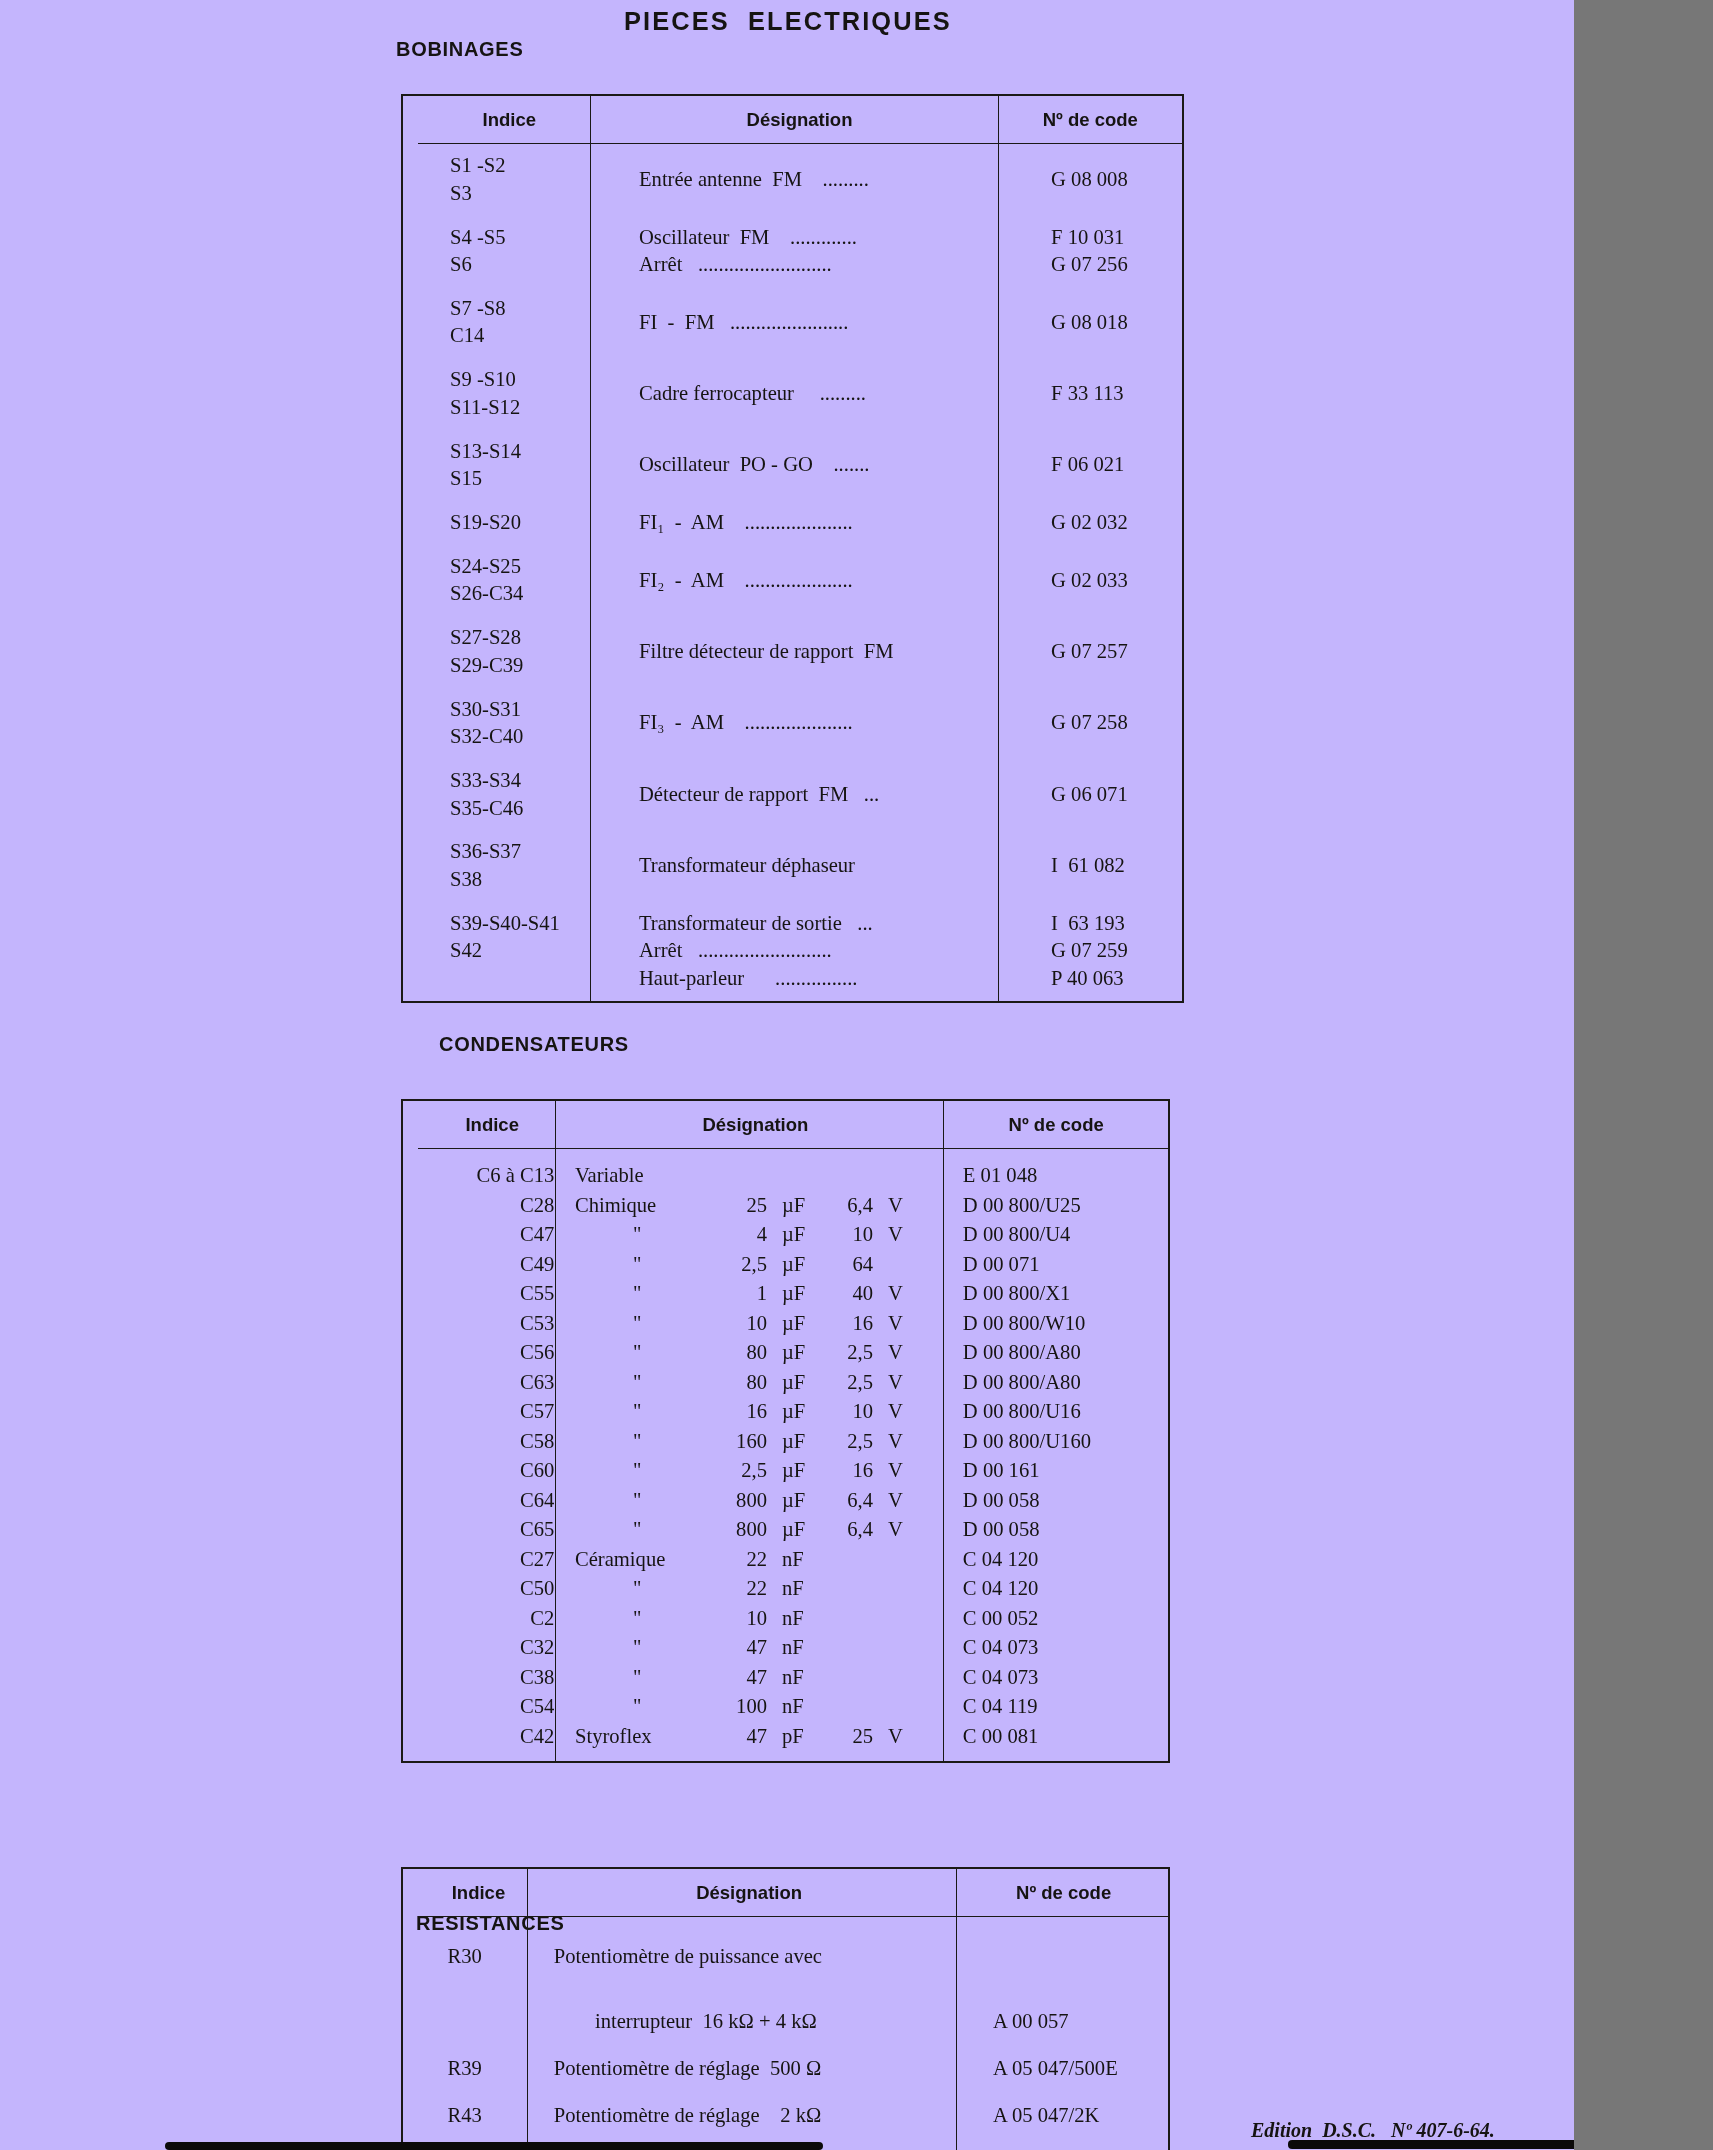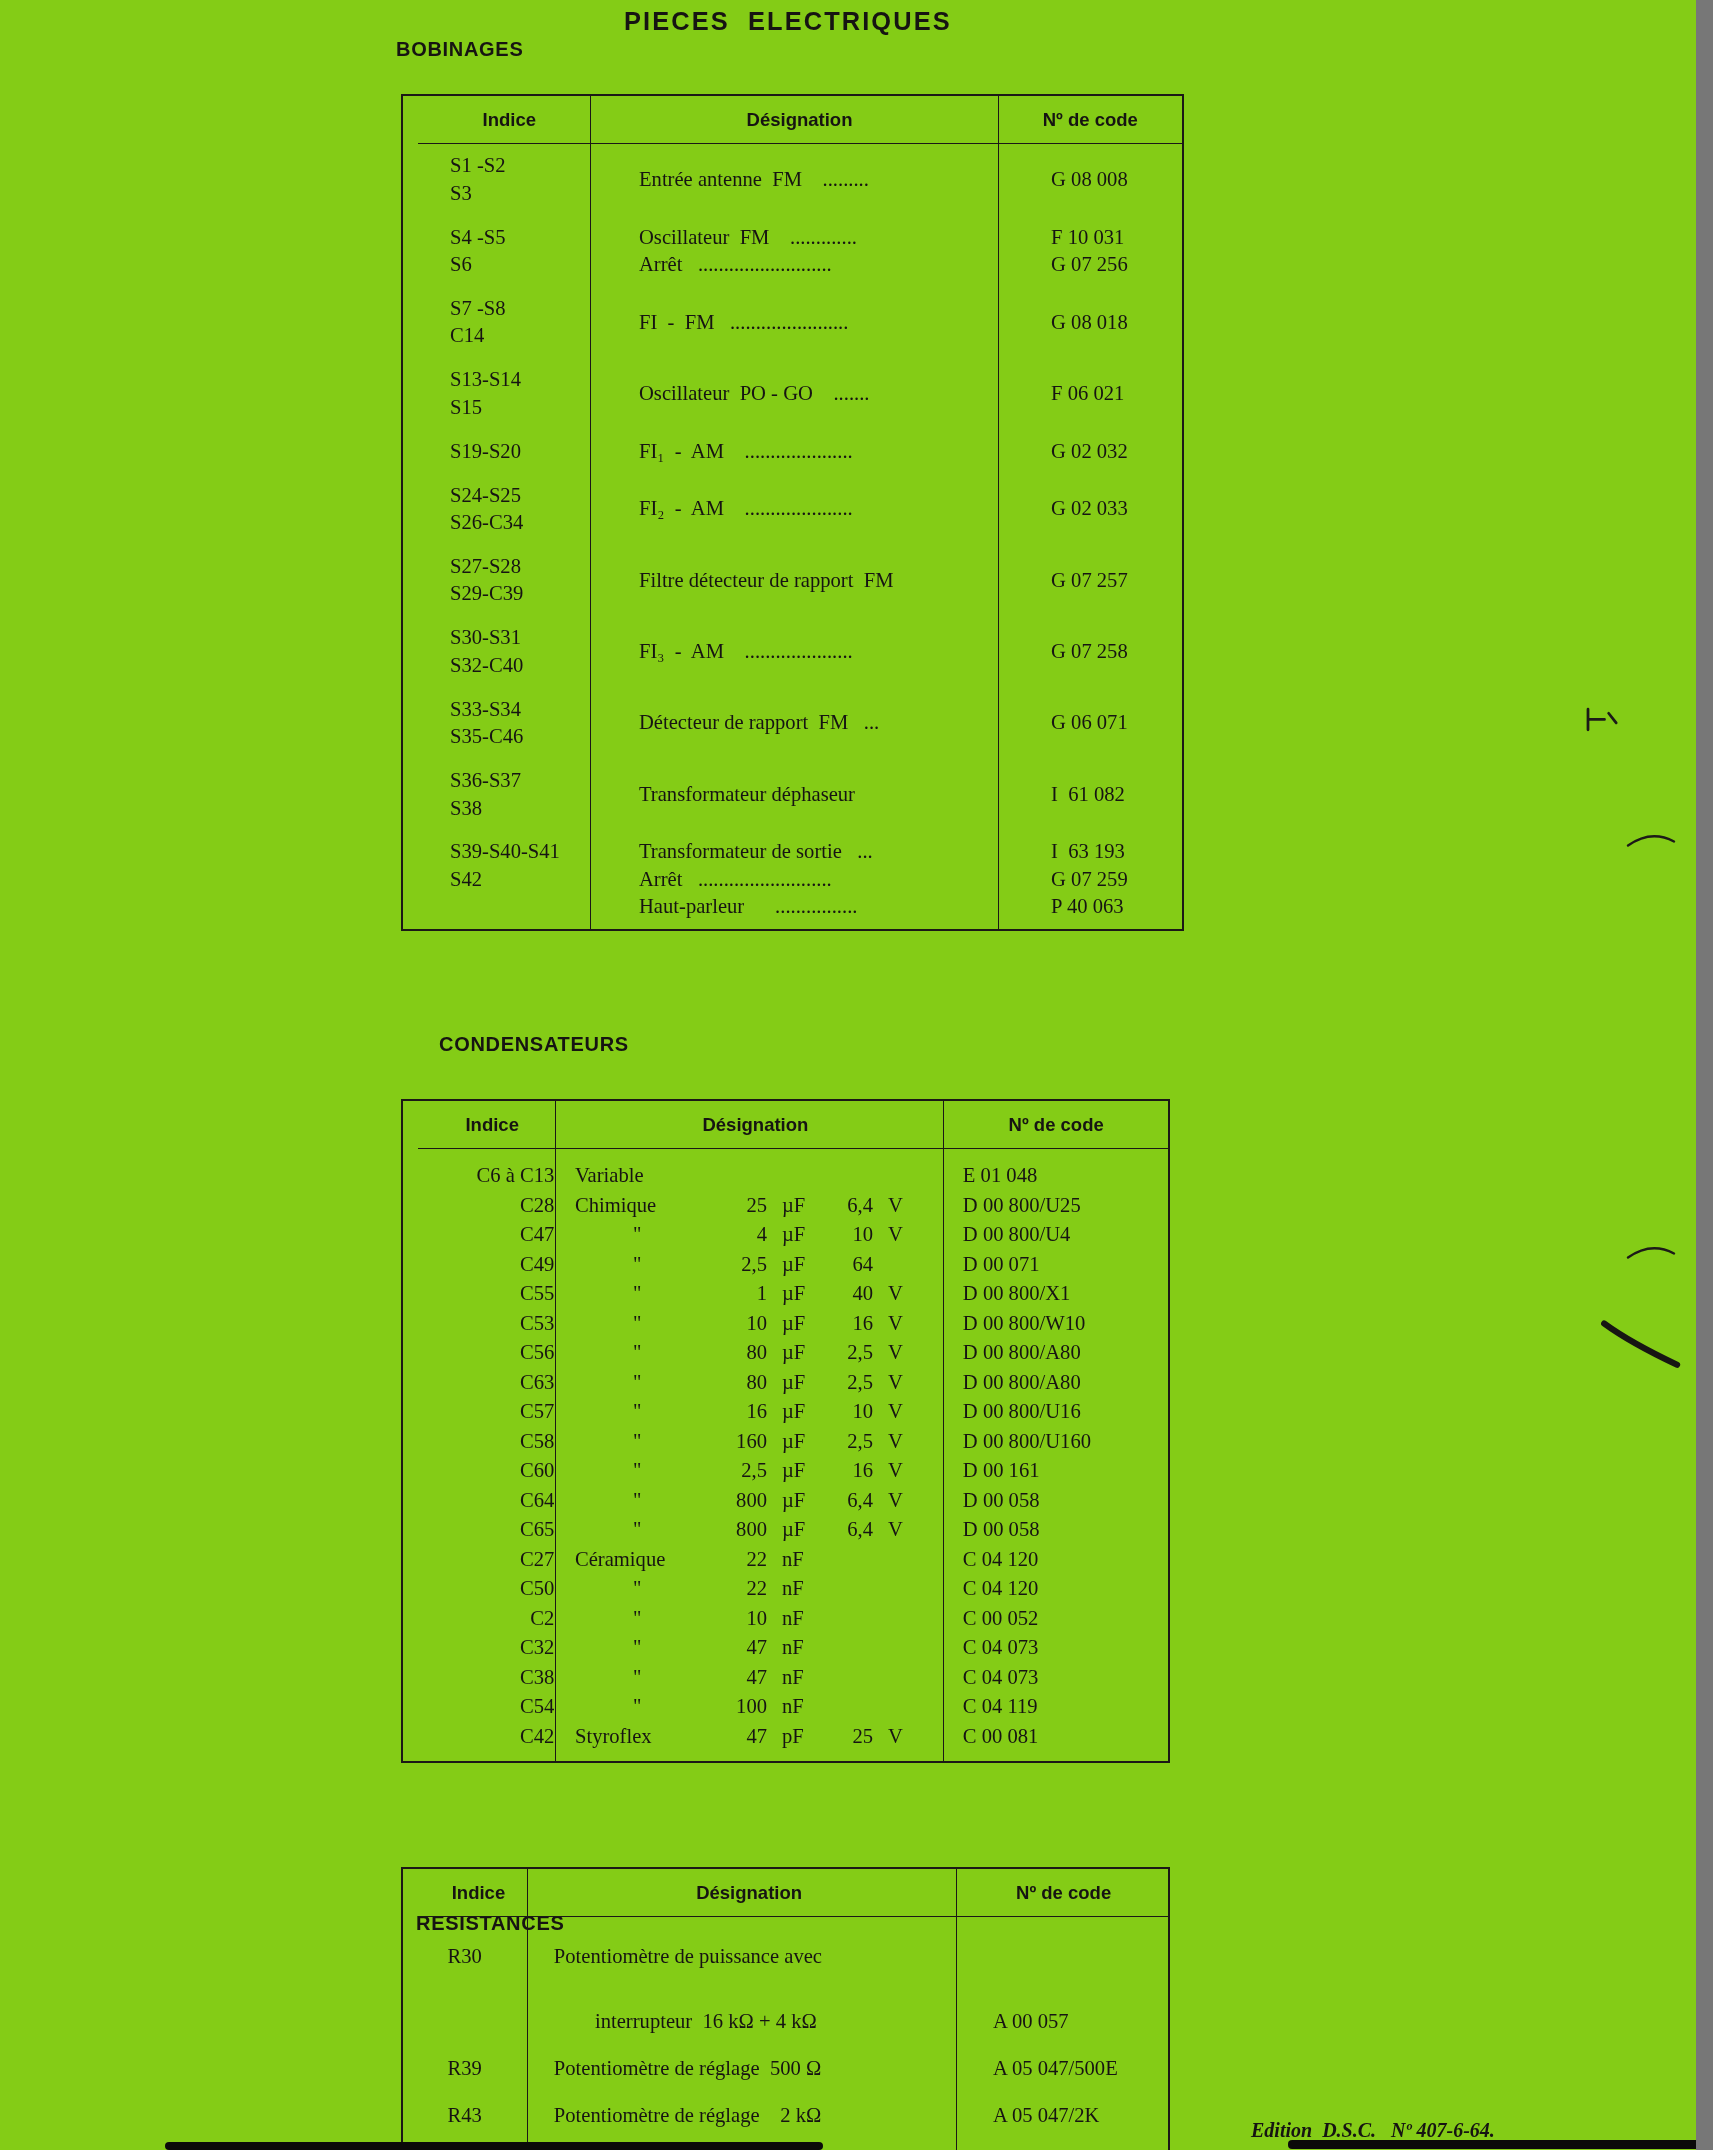--- a/index.html
+++ b/index.html
@@ -1,20 +1,20 @@
 <!DOCTYPE html>
 <html style="font-size:11px"><head>
 <meta charset="utf-8">
 <style>
   * { margin:0; padding:0; box-sizing:border-box; }
   html,body { background:#777; }
   .page {
     position:relative;
-    width:1696px; height:2151px;
-    background:#84cc16;
+    width:1574px; height:2151px;
+    background:#c4b5fd;
     font-family:"Liberation Serif","DejaVu Serif",serif;
     color:#161412;
     overflow:hidden;
   }
   .title {
     position:absolute; left:624px; top:6.9px;
     font-family:"Liberation Sans","DejaVu Sans",sans-serif;
     font-weight:bold; font-size:25.4px; letter-spacing:2.1px;
     white-space:pre;
   }
@@ -150,20 +150,32 @@
           </div>
           <div class="tcell des">
             <div class="tline">FI  -  FM   .......................</div>
           </div>
           <div class="tcell code">
             <div class="tline">G 08 018</div>
           </div>
         </div>
         <div class="trow">
           <div class="tcell indice">
+            <div class="tline">S9 -S10</div>
+            <div class="tline">S11-S12</div>
+          </div>
+          <div class="tcell des">
+            <div class="tline">Cadre ferrocapteur     .........</div>
+          </div>
+          <div class="tcell code">
+            <div class="tline">F 33 113</div>
+          </div>
+        </div>
+        <div class="trow">
+          <div class="tcell indice">
             <div class="tline">S13-S14</div>
             <div class="tline">S15</div>
           </div>
           <div class="tcell des">
             <div class="tline">Oscillateur  PO - GO    .......</div>
           </div>
           <div class="tcell code">
             <div class="tline">F 06 021</div>
           </div>
         </div>

